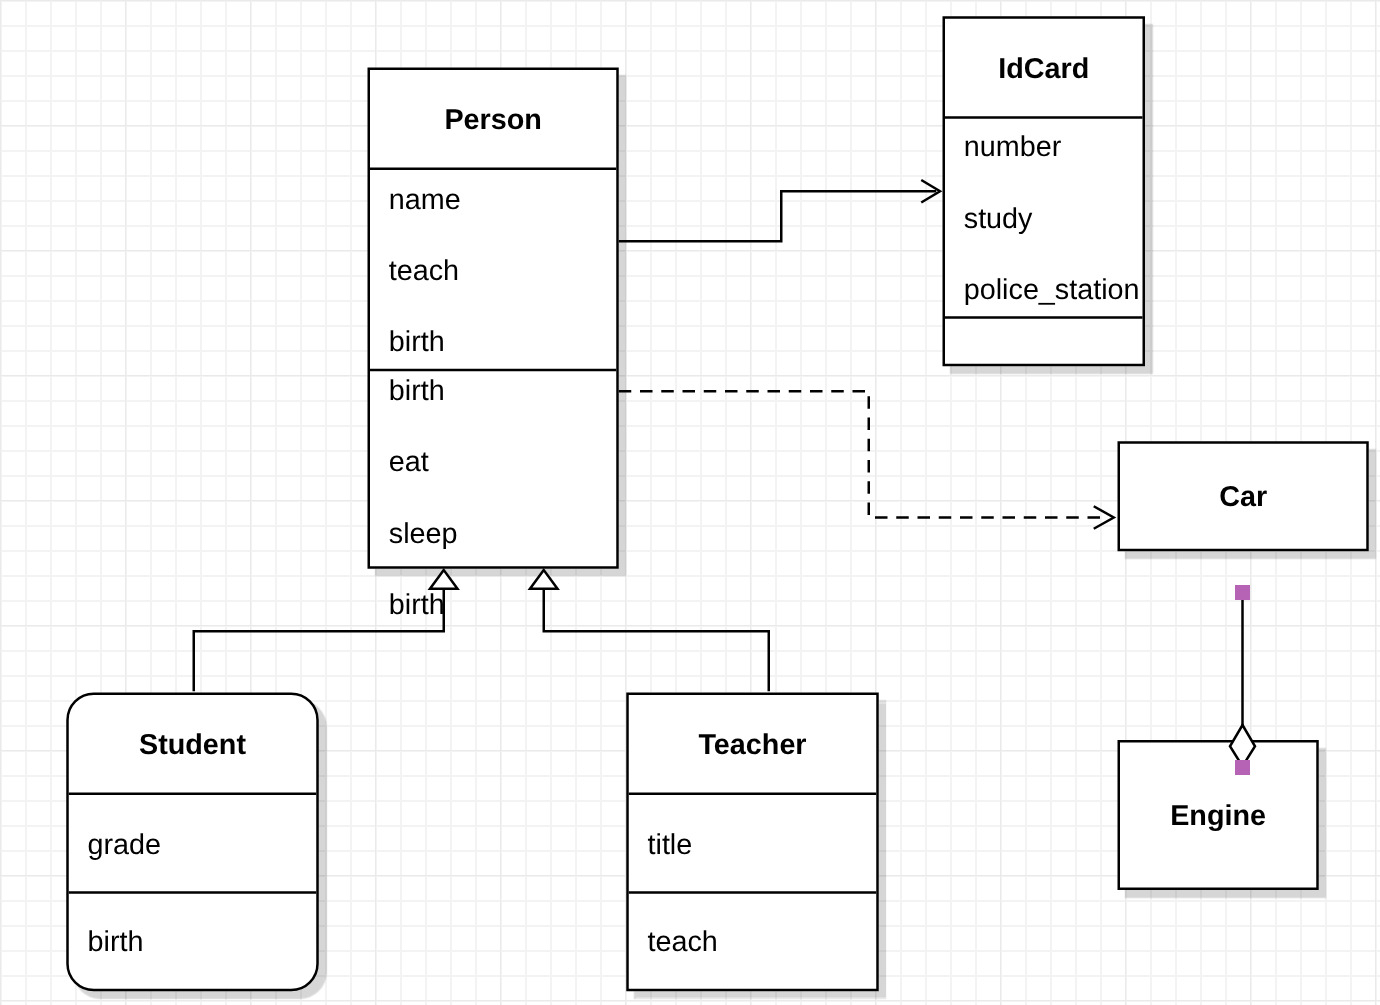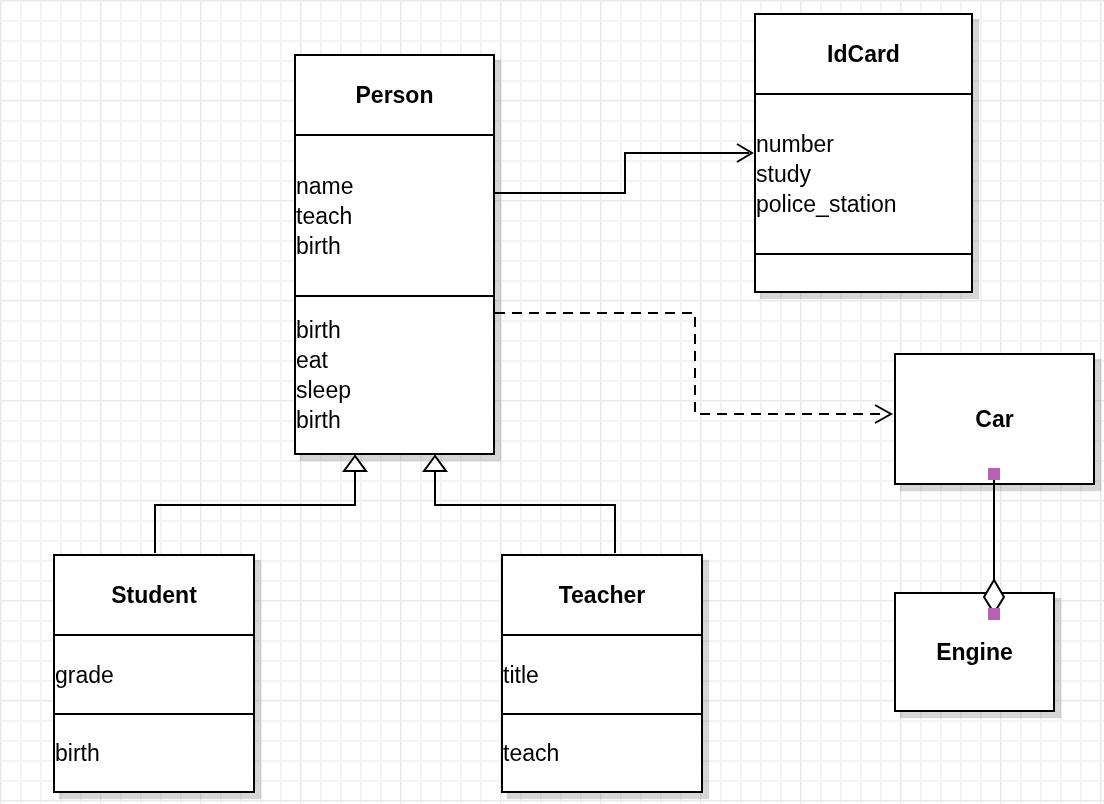--- a/index.html
+++ b/index.html
@@ -40,22 +40,23 @@
     font-size: 23px;
     letter-spacing: 0px;
   }
   .uml-class .title.grow { flex: 1 1 auto; }
   .divided { border-bottom: 2px solid #000000; }
   .section {
     flex: 0 0 auto;
     display: flex;
     flex-direction: column;
     justify-content: center;
-    padding-left: 0;
+    padding-left: 15px;
     font-size: 23px;
+    gap: 27px;
   }
   .section.grow { flex: 1 1 auto; }
   .section .line {
     line-height: 30px;
     white-space: nowrap;
   }
   .edges {
     position: absolute;
     left: 0; top: 0;
     width: 1104px;
@@ -95,39 +96,39 @@
       <div class="line">birth</div>
     </div>
     <div class="section grow">
       <div class="line">birth</div>
       <div class="line">eat</div>
       <div class="line">sleep</div>
       <div class="line">birth</div>
     </div>
   </div>
 
-  <div class="uml-class" style="left:754px; top:13px; width:219px; height:280px;">
+  <div class="uml-class" style="left:754px; top:13px; width:162px; height:280px;">
     <div class="title divided" style="height:80px">IdCard</div>
     <div class="section divided" style="height:160px">
       <div class="line">number</div>
       <div class="line">study</div>
       <div class="line">police_station</div>
     </div>
     <div class="section grow"></div>
   </div>
 
-  <div class="uml-class" style="left:894px; top:353px; width:201px; height:132px;">
+  <div class="uml-class" style="left:894px; top:353px; width:201px; height:88px;">
     <div class="title grow">Car</div>
   </div>
 
   <div class="uml-class" style="left:894px; top:592px; width:161px; height:120px;align-items:center;">
     <div class="title grow">Engine</div>
   </div>
 
-  <div class="uml-class" style="left:53px; top:554px; width:202px; height:239px;">
+  <div class="uml-class" style="left:53px; top:554px; width:202px; height:239px;border-radius:22px;">
     <div class="title divided" style="height:80px">Student</div>
     <div class="section divided" style="height:79px">
       <div class="line">grade</div>
     </div>
     <div class="section grow">
       <div class="line">birth</div>
     </div>
   </div>
 
   <div class="uml-class" style="left:501px; top:554px; width:202px; height:239px;">

